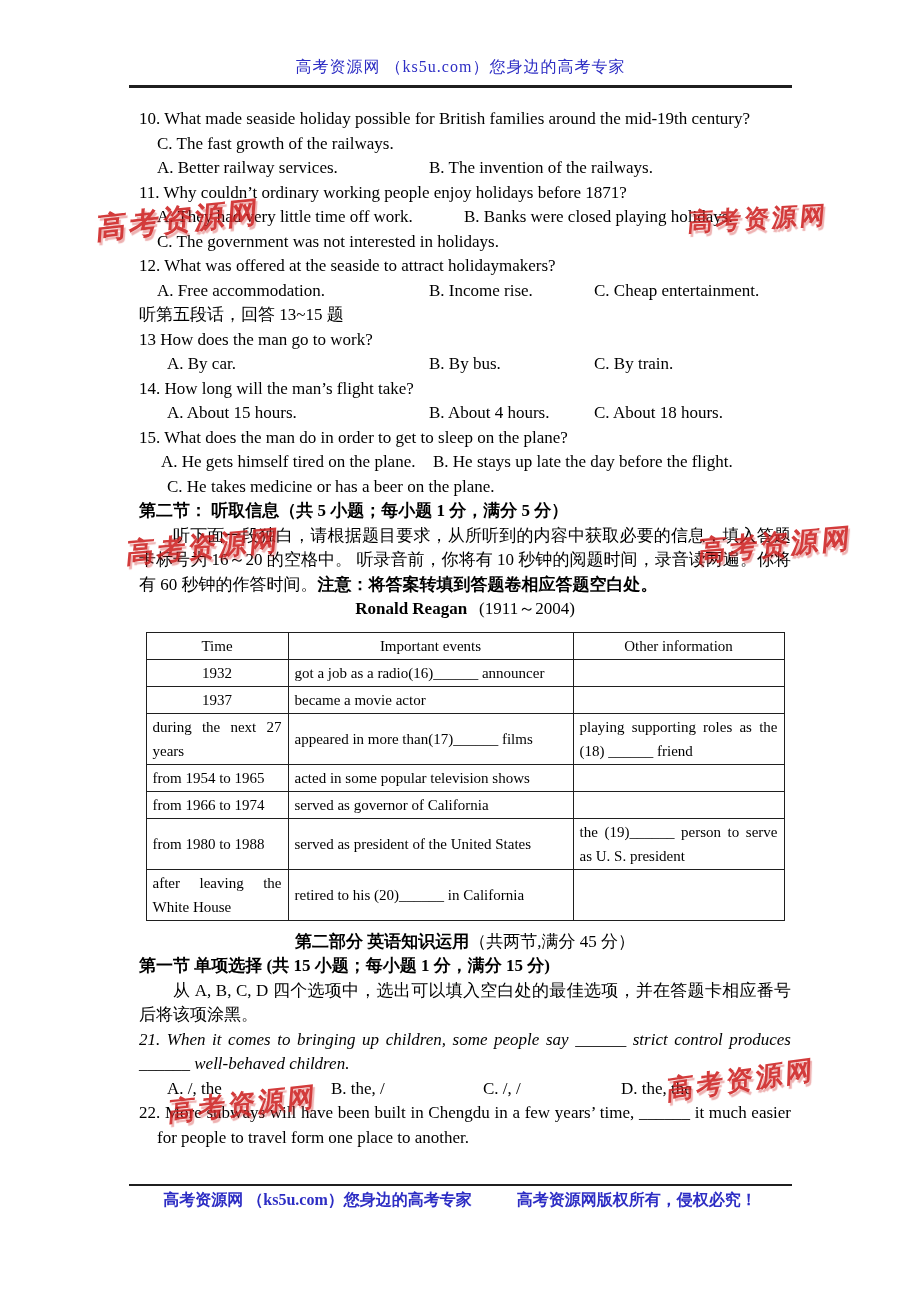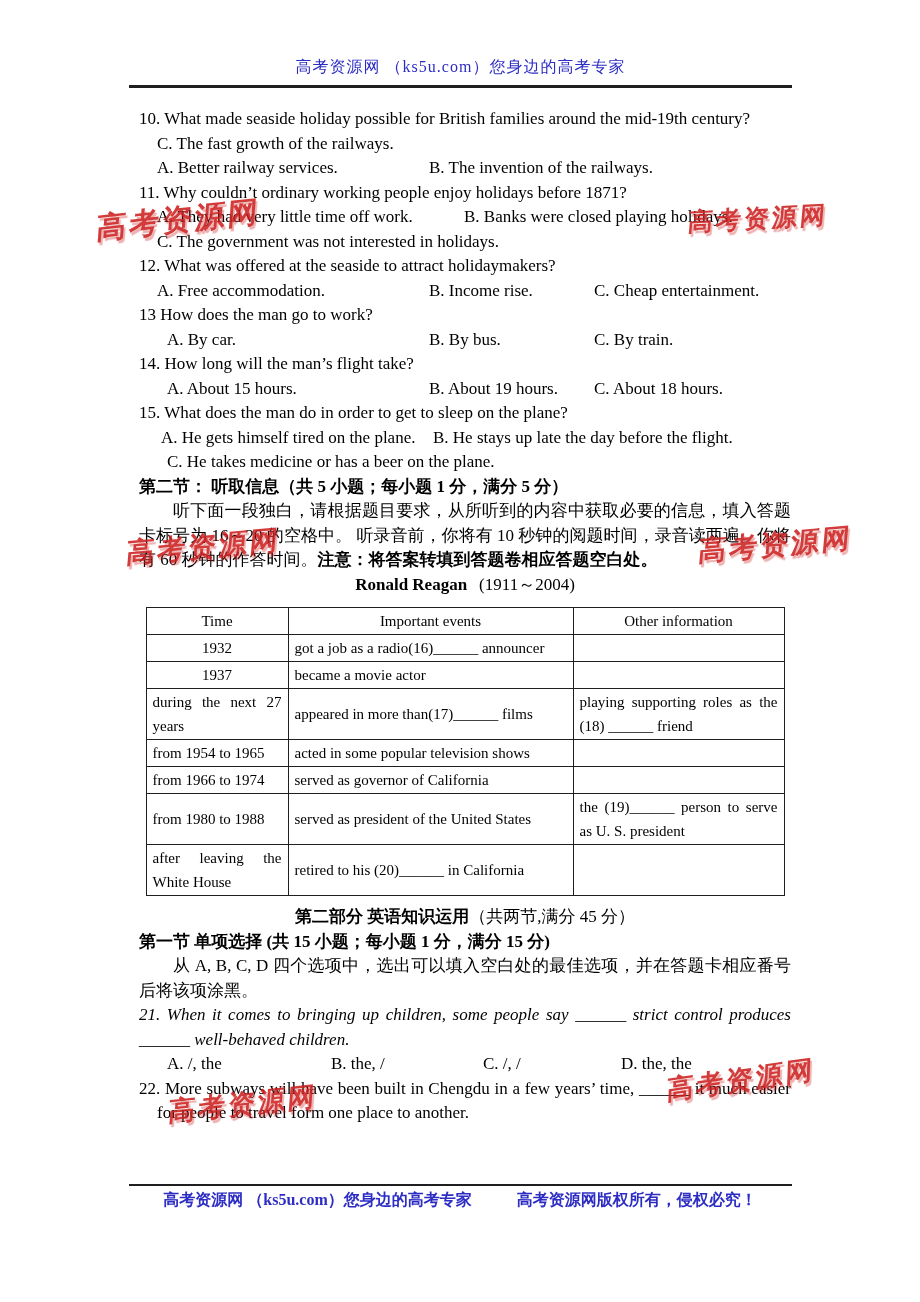--- a/index.html
+++ b/index.html
@@ -74,32 +74,33 @@
       <span class="opt">C. The government was not interested in holidays.</span>
     </div>
 
     <div class="line">12. What was offered at the seaside to attract holidaymakers?</div>
     <div class="opt-row pad18">
       <span class="opt w272">A. Free accommodation.</span>
       <span class="opt w165">B. Income rise.</span>
       <span class="opt">C. Cheap entertainment.</span>
     </div>
 
+    <div class="line">听第五段话，回答 13~15 题</div>
 
     <div class="line">13 How does the man go to work?</div>
     <div class="opt-row pad28">
       <span class="opt w262">A. By car.</span>
       <span class="opt w165">B. By bus.</span>
       <span class="opt">C. By train.</span>
     </div>
 
     <div class="line">14. How long will the man’s flight take?</div>
     <div class="opt-row pad28">
       <span class="opt w262">A. About 15 hours.</span>
-      <span class="opt w165">B. About 19 hours.</span>
+      <span class="opt w165">B. About 4 hours.</span>
       <span class="opt">C. About 18 hours.</span>
     </div>
 
     <div class="line">15. What does the man do in order to get to sleep on the plane?</div>
     <div class="opt-row pad22">
       <span class="opt w272">A. He gets himself tired on the plane.</span>
       <span class="opt">B. He stays up late the day before the flight.</span>
     </div>
     <div class="opt-row pad28">
       <span class="opt">C. He takes medicine or has a beer on the plane.</span>

